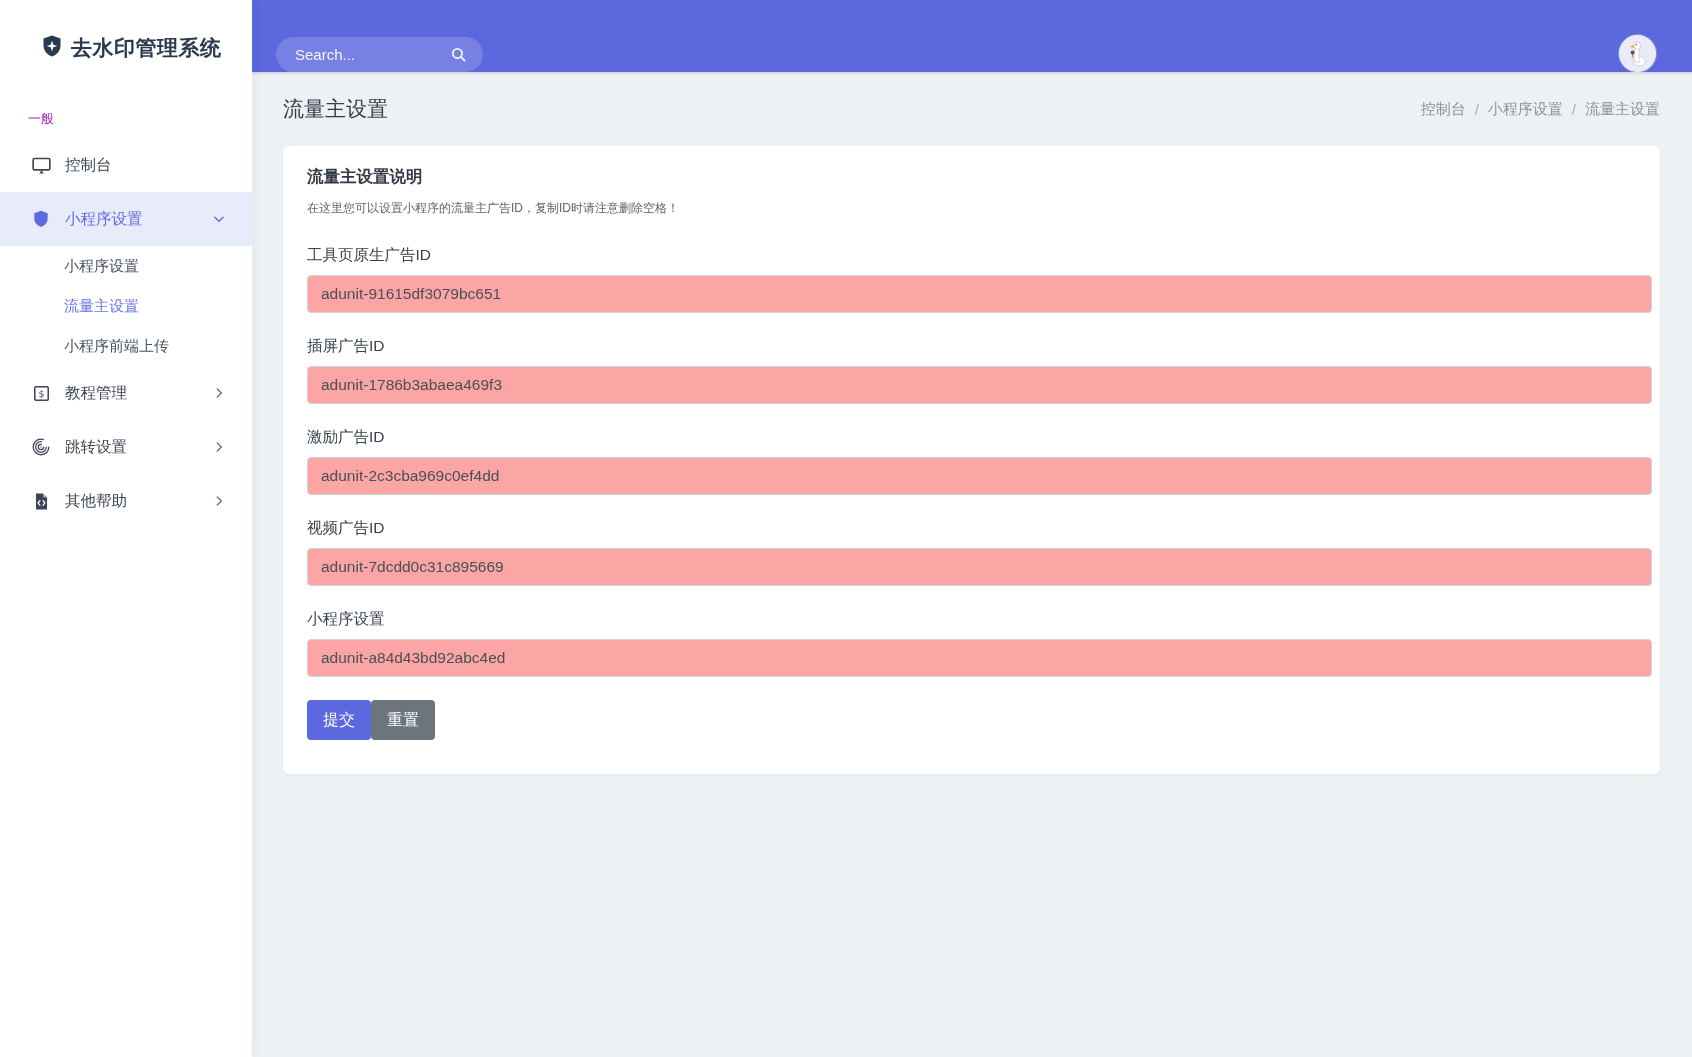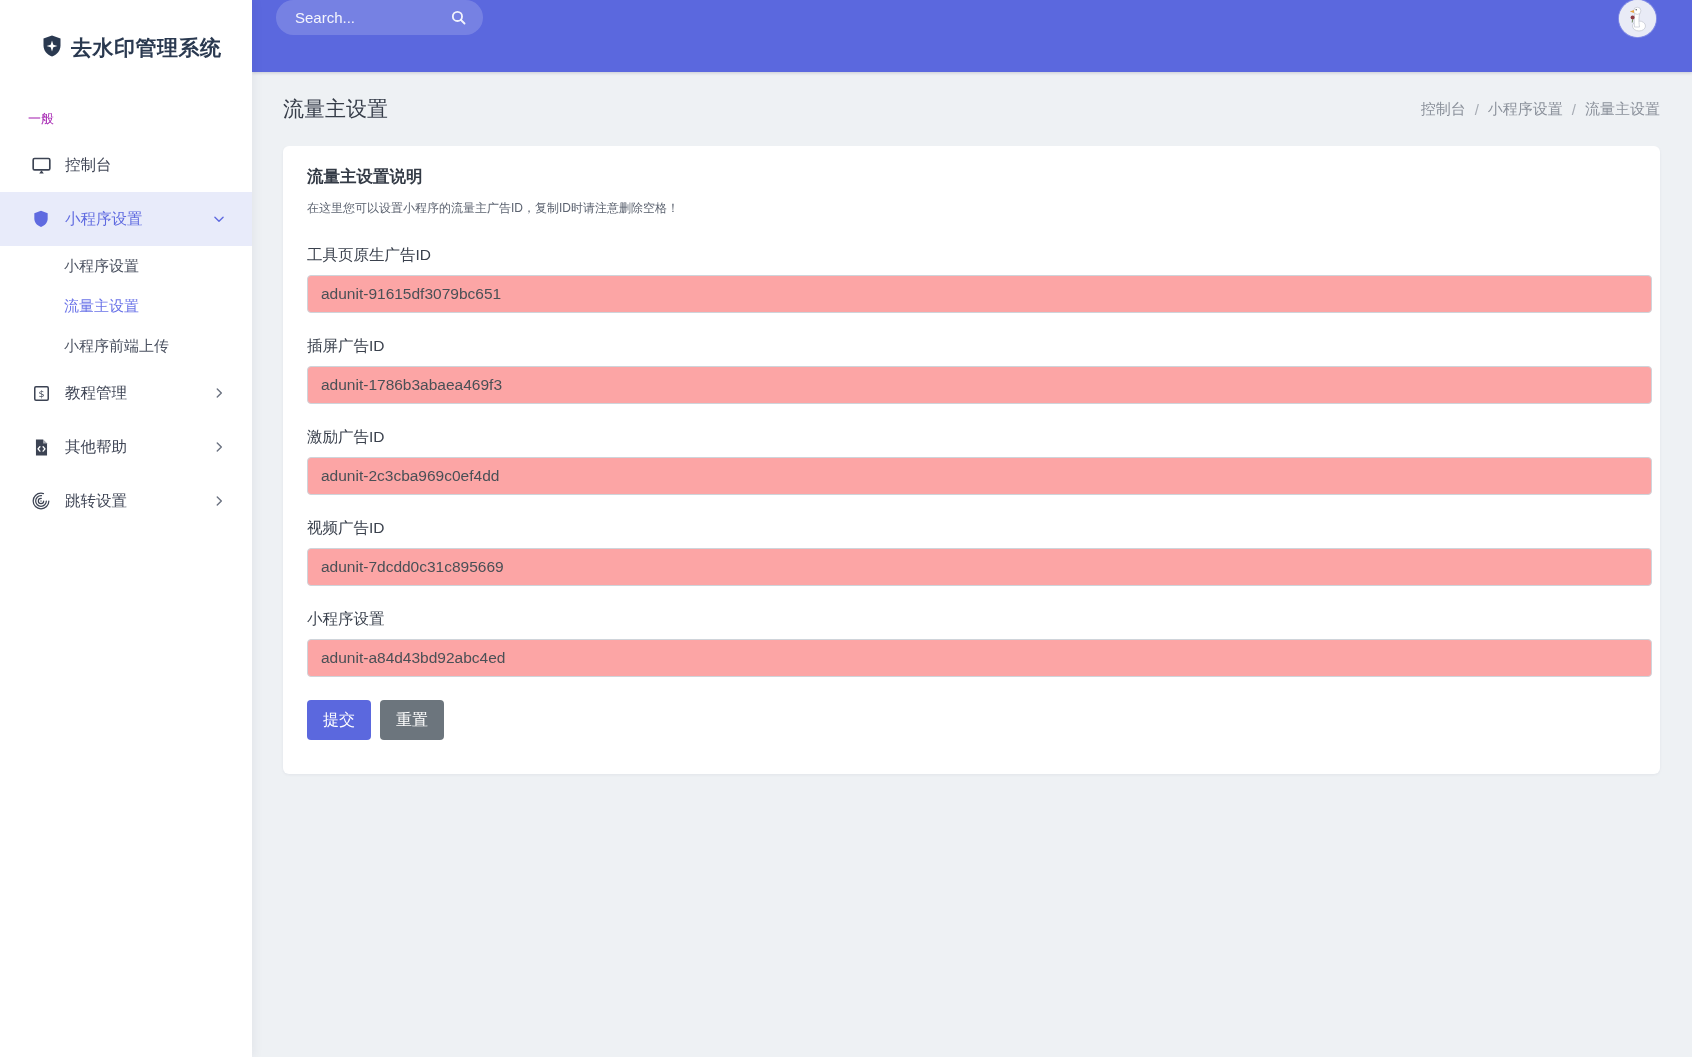--- a/index.html
+++ b/index.html
@@ -36,21 +36,21 @@
     height:40px; display:flex; align-items:center;
     padding-left:64px; font-size:15px; color:#4a5160; cursor:pointer;
   }
   .subnav .sub-item.active { color:#6a73e8; }
 
   
   .main { flex:1; display:flex; flex-direction:column; height:100%; }
 
   .topbar {
     height:72px; background:#5b68de;
-    display:flex; align-items:flex-start; justify-content:space-between;
+    display:flex; align-items:flex-end; justify-content:space-between;
     padding:0 36px 0 24px;
     box-shadow:0 1px 3px rgba(20,25,60,0.18);
     position:relative; z-index:4;
   }
   .search-pill {
     width:207px; height:35px; border-radius:999px;
     background:rgba(255,255,255,0.17);
     display:flex; align-items:center; padding:0 16px 0 19px;
   }
   .search-pill input {
@@ -83,21 +83,21 @@
   }
   .card-heading { font-size:16.5px; font-weight:bold; color:#333a45; margin-bottom:12px; }
   .card-desc { font-size:12px; color:#5c6370; margin-bottom:28px; }
   .field { margin-bottom:23px; }
   .field label { display:block; font-size:15.5px; color:#3a414d; margin-bottom:9px; }
   .field input {
     width:100%; height:38px; border:1px solid #cfd4da; border-radius:4px;
     padding:0 13px; font-size:15.5px; color:#4a5056; font-family:inherit;
     background:#fca5a5; outline:none;
   }
-  .btn-row { display:flex; gap:9px; margin-top:6px; }
+  .btn-row { display:flex; margin-top:6px; }
   .btn {
     height:40px; padding:0 16px; border:none; border-radius:4px;
     font-size:16px; color:#ffffff; cursor:pointer; font-family:inherit;
   }
   .btn-primary { background:#5b68de; }
   .btn-secondary { background:#6c757d; }
 </style>
 </head>
 <body>
 
@@ -164,45 +164,45 @@
         <span class="nav-label">教程管理</span>
         <span class="chev">
           <svg width="14" height="14" viewBox="0 0 24 24" fill="none" stroke="currentColor" stroke-width="2.4" stroke-linecap="round" stroke-linejoin="round">
               <polyline points="9,5 16,12 9,19"></polyline>
             </svg>
         </span>
       </div>
 
       <div class="nav-item">
         <span class="nav-icon">
+          <svg width="20" height="20" viewBox="0 0 24 24" fill="none" stroke="currentColor" stroke-width="1.5" stroke-linecap="round">
+            <circle cx="12" cy="12" r="3.2" stroke-dasharray="15 5"></circle>
+            <circle cx="12" cy="12" r="6.4" stroke-dasharray="30 10"></circle>
+            <circle cx="12" cy="12" r="9.4" stroke-dasharray="47 12"></circle>
+            <circle cx="12" cy="12" r="0.8" fill="currentColor" stroke="none"></circle>
+          </svg>
+        </span>
+        <span class="nav-label">跳转设置</span>
+        <span class="chev">
+          <svg width="14" height="14" viewBox="0 0 24 24" fill="none" stroke="currentColor" stroke-width="2.4" stroke-linecap="round" stroke-linejoin="round">
+              <polyline points="9,5 16,12 9,19"></polyline>
+            </svg>
+        </span>
+      </div>
+
+      <div class="nav-item">
+        <span class="nav-icon">
           <svg width="19" height="19" viewBox="0 0 24 24">
             <path d="M5 2h9l5 5v15H5z" fill="currentColor"></path>
             <path d="M14 2v5h5z" fill="#ffffff" opacity="0.55"></path>
             <polyline points="10,11 7.6,13.8 10,16.6" fill="none" stroke="#ffffff" stroke-width="1.7" stroke-linecap="round" stroke-linejoin="round"></polyline>
             <polyline points="14,11 16.4,13.8 14,16.6" fill="none" stroke="#ffffff" stroke-width="1.7" stroke-linecap="round" stroke-linejoin="round"></polyline>
           </svg>
         </span>
         <span class="nav-label">其他帮助</span>
-        <span class="chev">
-          <svg width="14" height="14" viewBox="0 0 24 24" fill="none" stroke="currentColor" stroke-width="2.4" stroke-linecap="round" stroke-linejoin="round">
-              <polyline points="9,5 16,12 9,19"></polyline>
-            </svg>
-        </span>
-      </div>
-
-      <div class="nav-item">
-        <span class="nav-icon">
-          <svg width="20" height="20" viewBox="0 0 24 24" fill="none" stroke="currentColor" stroke-width="1.5" stroke-linecap="round">
-            <circle cx="12" cy="12" r="3.2" stroke-dasharray="15 5"></circle>
-            <circle cx="12" cy="12" r="6.4" stroke-dasharray="30 10"></circle>
-            <circle cx="12" cy="12" r="9.4" stroke-dasharray="47 12"></circle>
-            <circle cx="12" cy="12" r="0.8" fill="currentColor" stroke="none"></circle>
-          </svg>
-        </span>
-        <span class="nav-label">跳转设置</span>
         <span class="chev">
           <svg width="14" height="14" viewBox="0 0 24 24" fill="none" stroke="currentColor" stroke-width="2.4" stroke-linecap="round" stroke-linejoin="round">
               <polyline points="9,5 16,12 9,19"></polyline>
             </svg>
         </span>
       </div>
     </nav>
   </aside>
 
   <div class="main">

